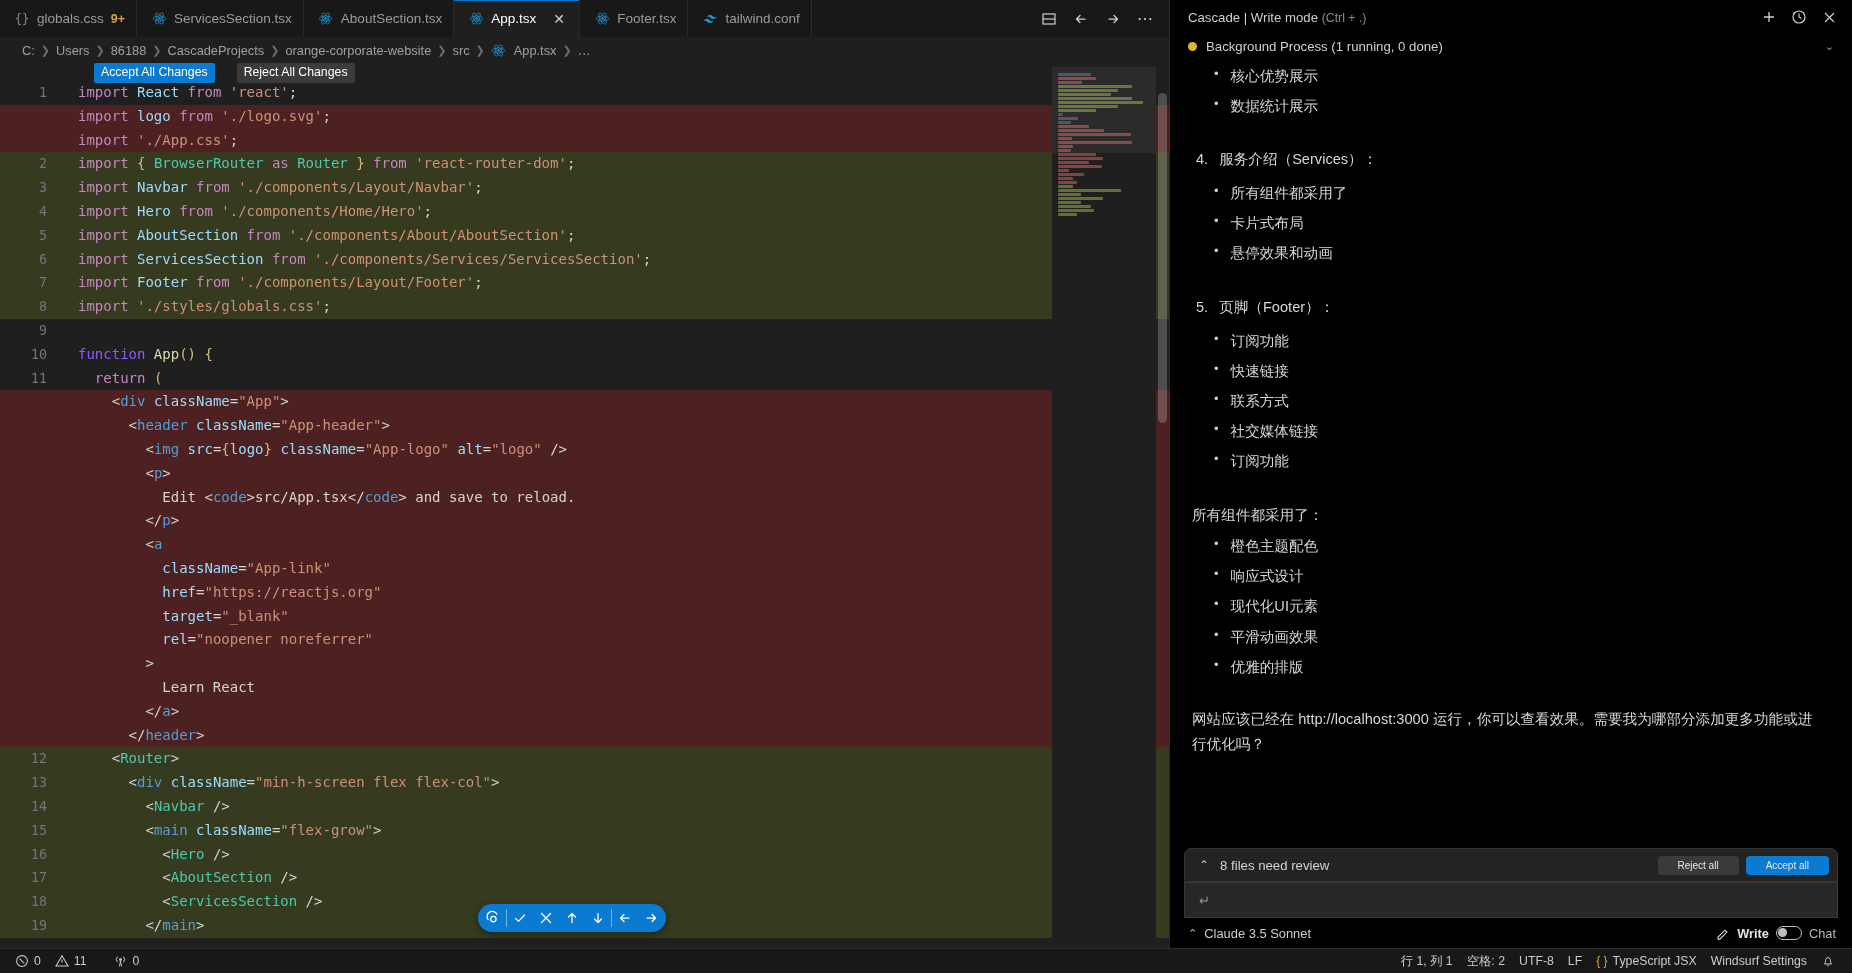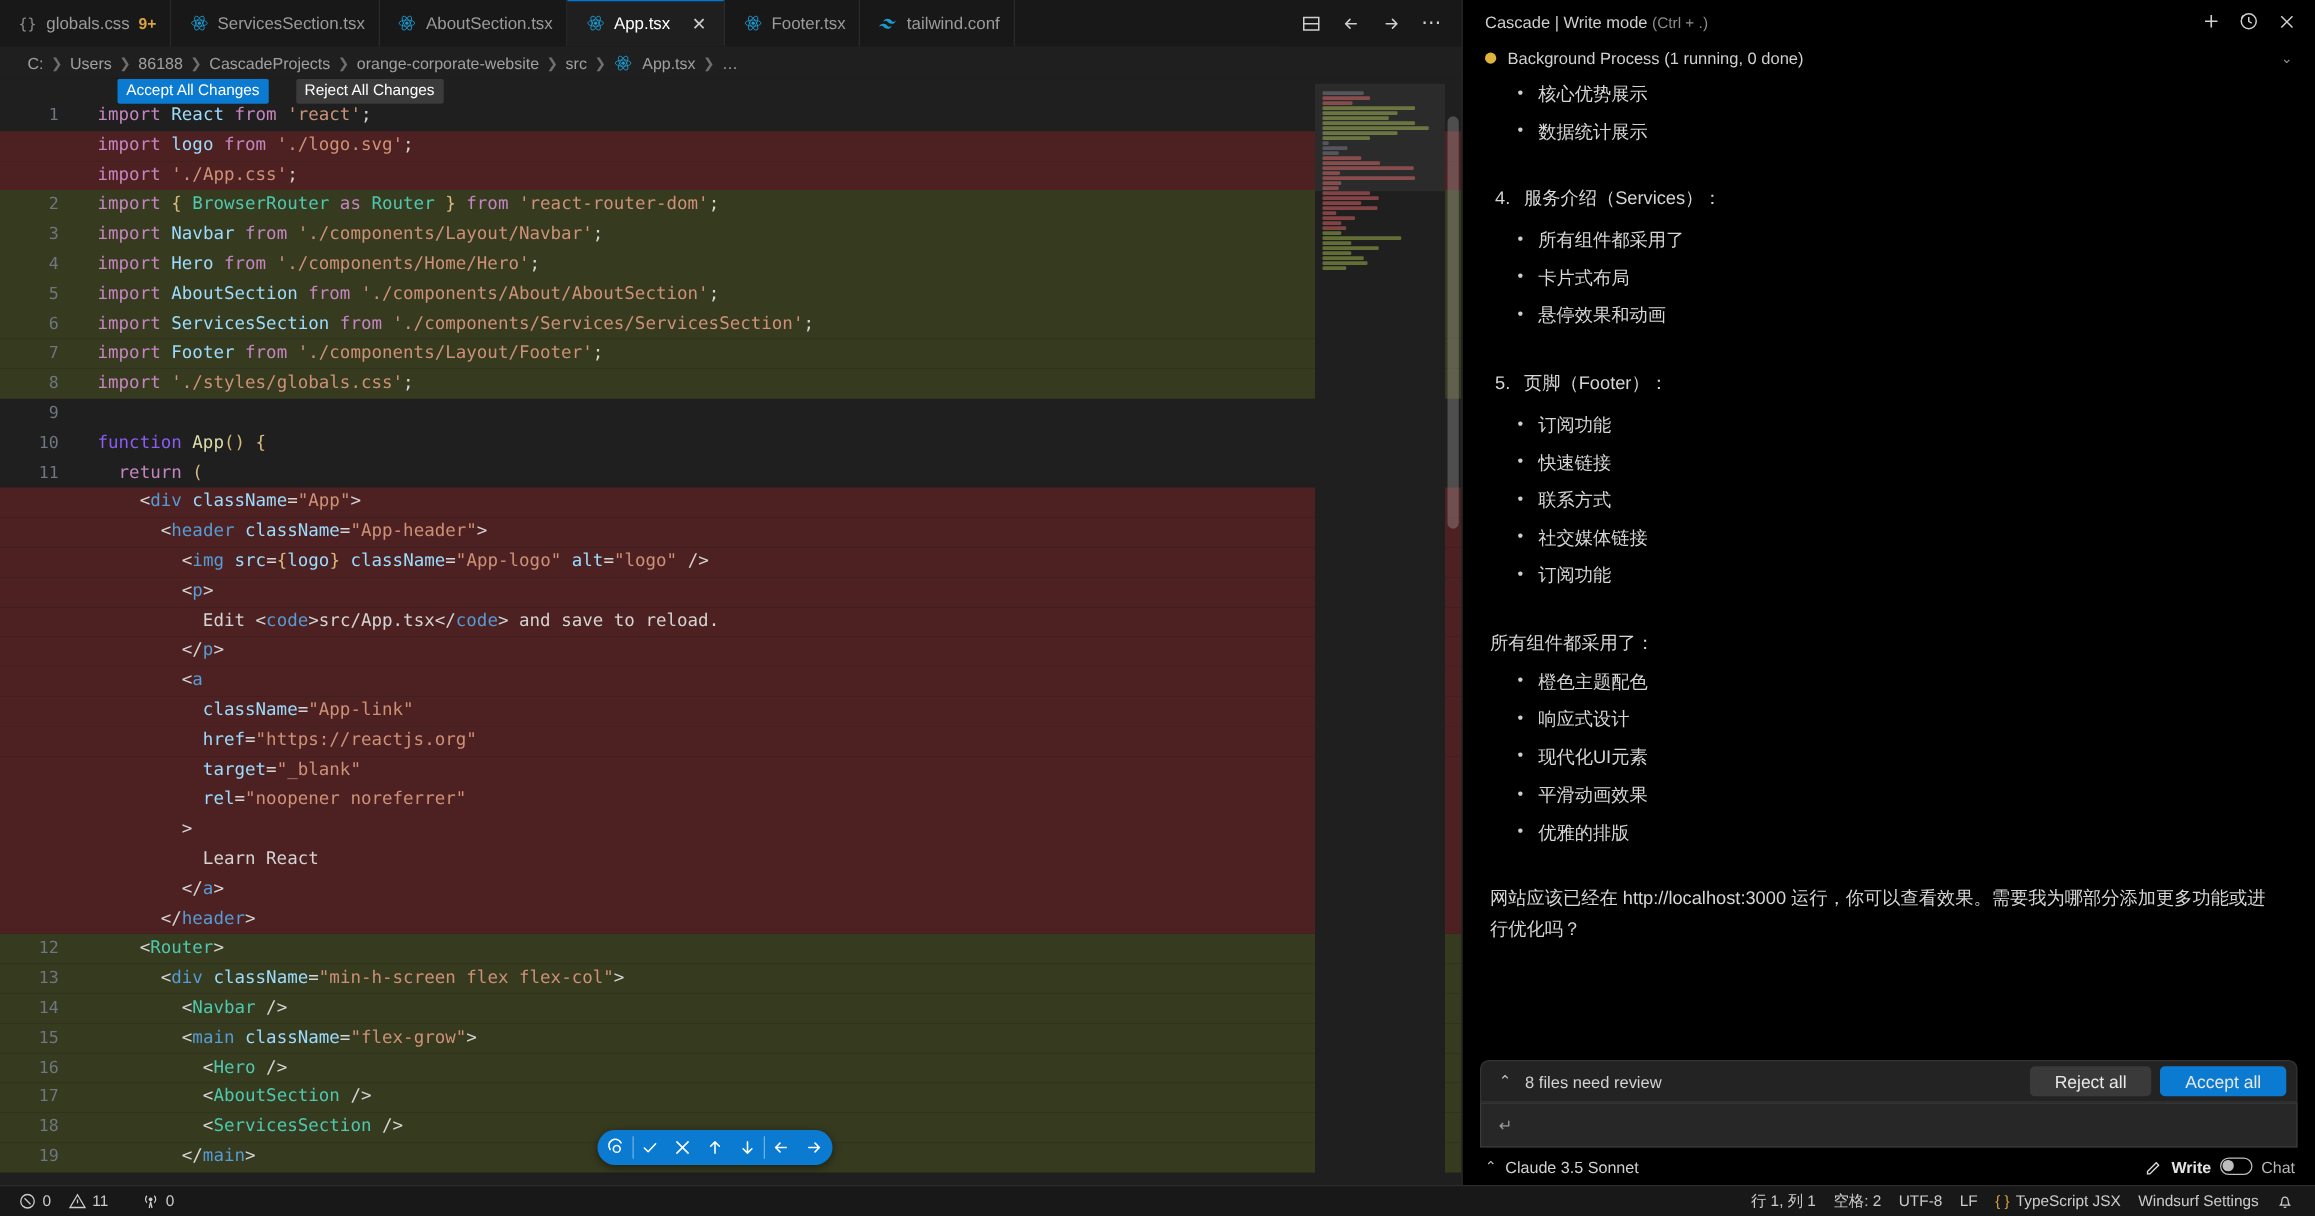--- a/index.html
+++ b/index.html
@@ -203,21 +203,21 @@
     margin: 0 14px 0 14px; height: 34px;
     background: #232323; border: 1px solid #343434;
     border-radius: 7px 7px 0 0;
     display: flex; align-items: center; padding: 0 8px 0 14px;
     flex-shrink: 0;
   }
   .rb-chev { color: #c6c6c6; font-size: 12px; margin-right: 11px; }
   .rb-label { font-size: 13.2px; color: #d3d3d3; }
   .rb-actions { margin-left: auto; display: flex; gap: 7px; }
   .rb-btn {
-    font-size: 14px; padding: 4px 20px; border-radius: 4px;
+    font-size: 10px; padding: 4px 20px; border-radius: 4px;
     color: #e8e8e8; cursor: pointer; white-space: nowrap;
   }
   .rb-reject { background: #3a3a3a; }
   .rb-accept { background: #0b7ad1; }
 
   .cas-input {
     margin: 0 14px; height: 36px;
     background: #272727; border: 1px solid #3a3a3a;
     display: flex; align-items: center; padding: 0 12px 0 14px;
     flex-shrink: 0;

